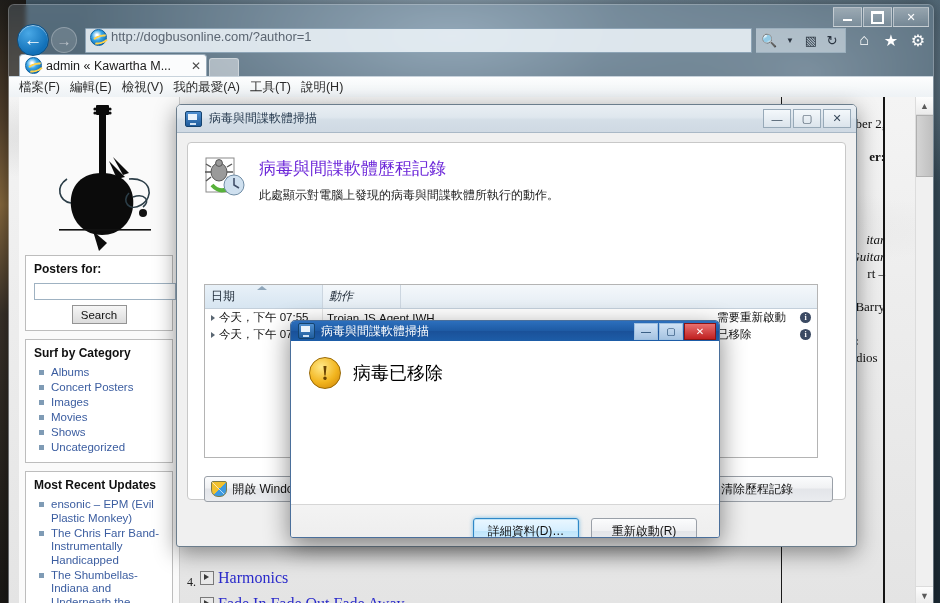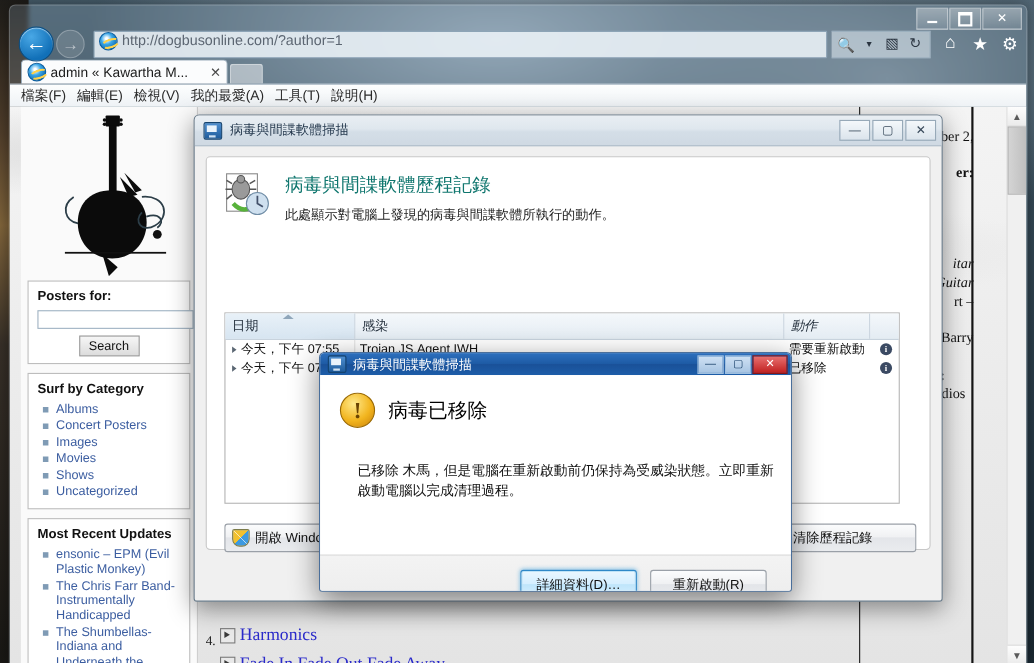--- a/index.html
+++ b/index.html
@@ -160,21 +160,21 @@
   .def-ico:after{content:"";position:absolute;left:2px;top:2px;width:9px;height:6px;background:#eaf3fb;}
   .def-ico:before{content:"";position:absolute;left:4px;bottom:1px;width:6px;height:2px;background:#cfe2f3;}
   .hwc{width:26px;height:17px;border:1px solid #97a9b8;background:linear-gradient(180deg,#f4f8fb,#dbe4ec);
      display:flex;align-items:center;justify-content:center;font-size:11px;color:#3a4b5c;}
   #hist-title .wrap{position:absolute;right:5px;top:4px;display:flex;gap:2px;}
 
   #hist-body{padding:9px 10px 0 10px;height:414px;box-sizing:border-box;position:relative;}
   #hist-panel{border:1px solid #c8c8c8;border-radius:4px;background:#fff;height:358px;padding:14px 16px;box-sizing:border-box;position:relative;}
   #hist-head{display:flex;gap:13px;align-items:flex-start;}
   #bugclock{width:42px;height:40px;position:relative;flex:none;}
-  #hist-head .htxt h2{margin:0;font-size:17px;font-weight:normal;color:#0f766e;font-family:"Liberation Sans",sans-serif;}
+  #hist-head .htxt h2{margin:0;font-size:17px;font-weight:normal;color:#6d28d9;font-family:"Liberation Sans",sans-serif;}
   #hist-head .htxt p{margin:7px 0 0 0;font-size:12px;color:#1d1d1d;}
 
   
   #tbl{position:absolute;left:16px;top:141px;width:612px;height:172px;border:1px solid #b4b4b4;background:#fff;}
   #tbl-head{display:flex;height:23px;background:linear-gradient(180deg,#f4f8fb,#e4ecf3);border-bottom:1px solid #c3cfda;}
   .th{font-size:12px;color:#1f2b38;display:flex;align-items:center;padding-left:6px;border-right:1px solid #ccd6e0;box-sizing:border-box;position:relative;}
   .th.c1{width:118px;background:linear-gradient(180deg,#e8f1f8,#d7e5f1);}
   .th.c2{width:390px;}
   .th.c3{width:78px;font-style:italic;}
   .th.c4{width:25px;border-right:none;}
@@ -409,23 +409,20 @@
           <p>此處顯示對電腦上發現的病毒與間諜軟體所執行的動作。</p>
         </div>
       </div>
 
       <div id="tbl">
         <div id="tbl-head">
           <div class="th c1">
             <span class="sortmark"></span>
             <span>日期</span>
           </div>
-          <div class="th c2">
-            <span>感染</span>
-          </div>
           <div class="th c3">
             <span>動作</span>
           </div>
           <div class="th c4"></div>
         </div>
 
         <div class="tr">
           <div class="td c1">
             <span class="expander"></span>
             <span>今天，下午 07:55</span>
@@ -469,20 +466,19 @@
       <span class="dwc">▢</span>
       <span class="dwc close">✕</span>
     </span>
   </div>
 
   <div id="dlg-body">
     <div id="dlg-head">
       <div id="warn-ico">!</div>
       <h2>病毒已移除</h2>
     </div>
-    <p id="dlg-msg">已移除 木馬，但是電腦在重新啟動前仍保持為受威染狀態。立即重新啟動電腦以完成清理過程。</p>
   </div>
 
   <div id="dlg-foot">
     <div class="btn" id="btn-details">詳細資料(D)…</div>
     <div class="btn" id="btn-restart">重新啟動(R)</div>
   </div>
 </div>
 
 </body></html>

